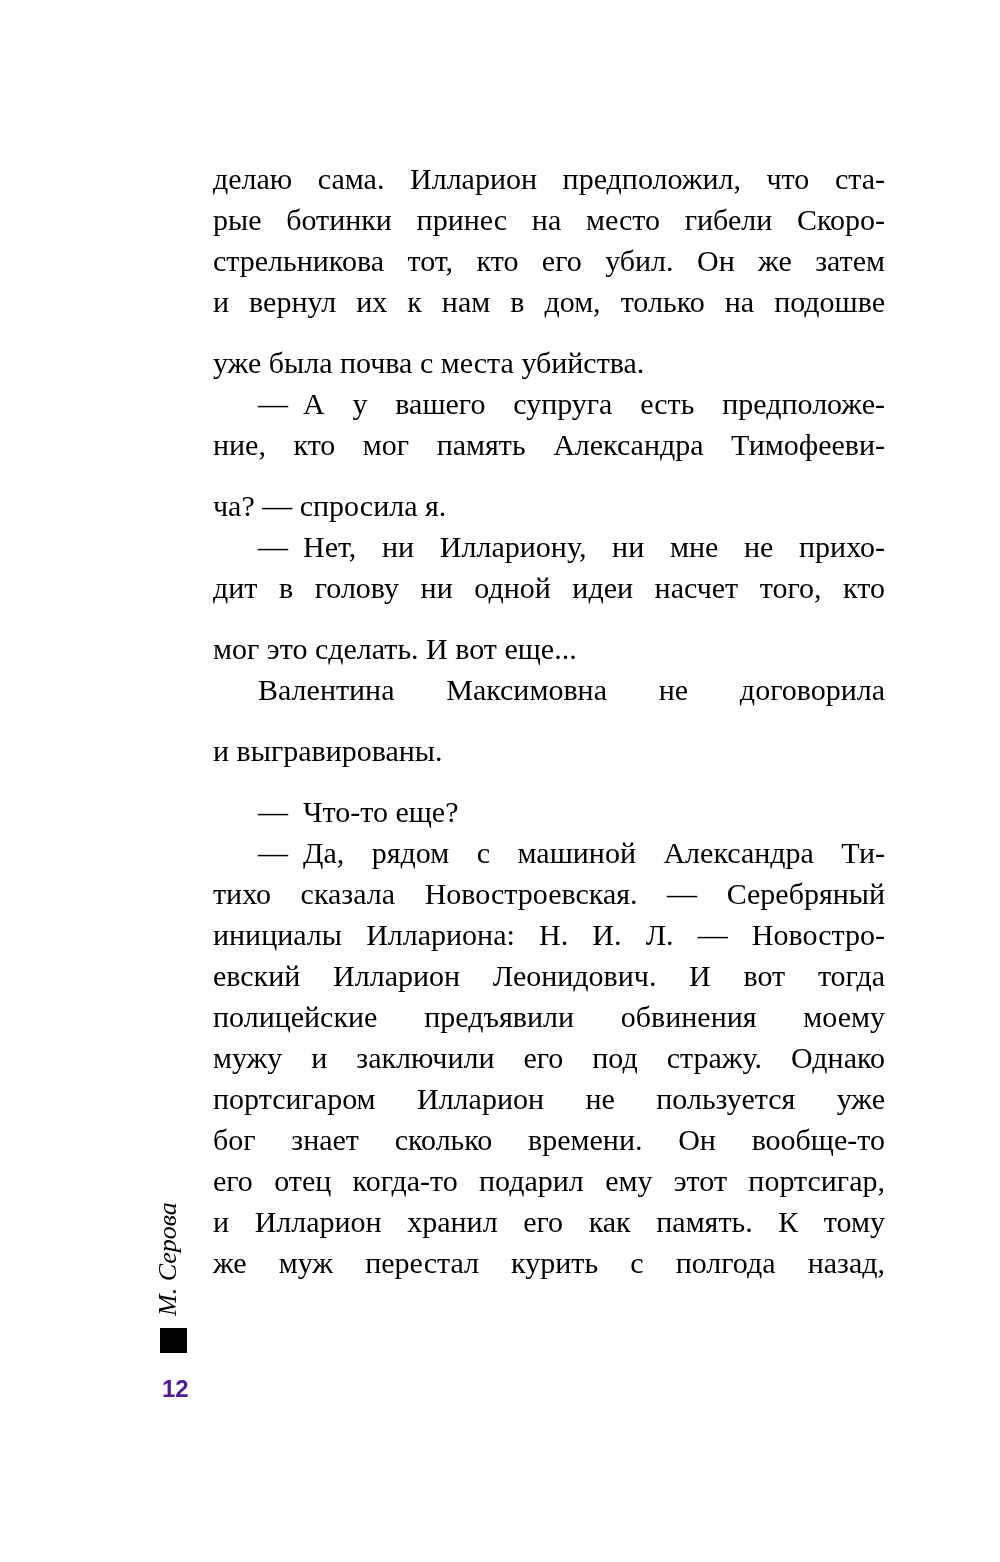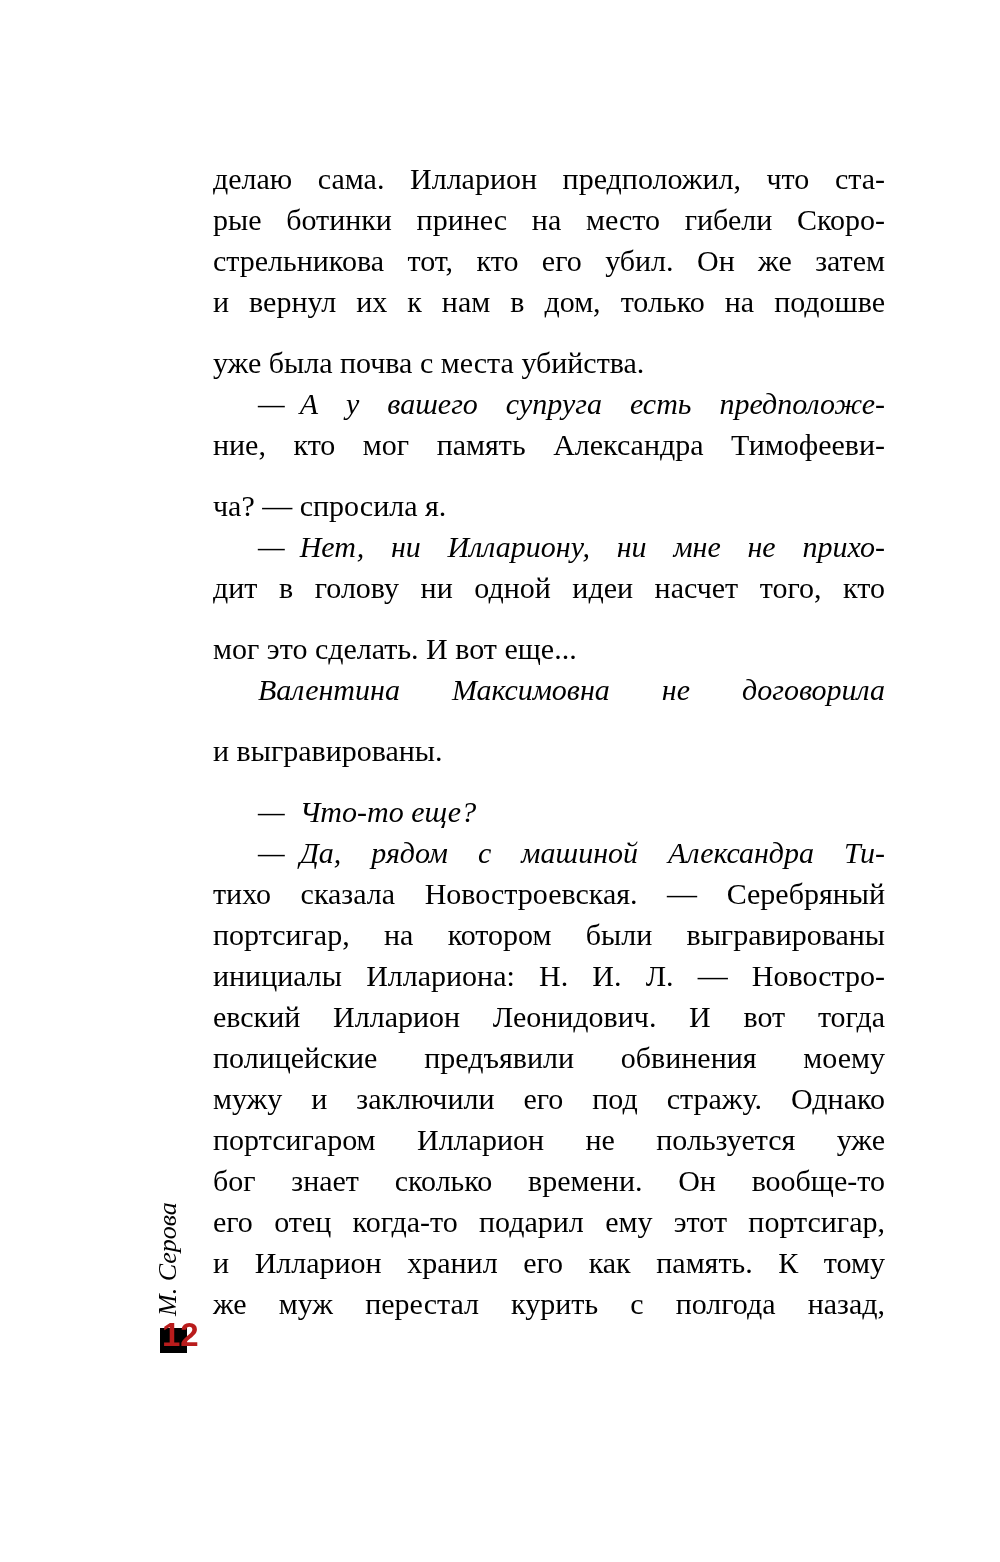--- a/index.html
+++ b/index.html
@@ -29,21 +29,20 @@
     text-align: justify;
     text-align-last: justify;
     white-space: normal;
   }
   .line.last {
     text-align-last: left;
     margin-top: 20px;
   }
   .line.indent {
     text-indent: 45px;
-    font-style: italic;
   }
   .author-sidebar {
     position: absolute;
     left: 152px;
     top: 1316px;
     transform: rotate(-90deg);
     transform-origin: 0 0;
     font-family: "Liberation Serif", serif;
     font-style: italic;
     font-size: 26px;
@@ -55,26 +54,26 @@
     position: absolute;
     left: 160px;
     top: 1328px;
     width: 27px;
     height: 25px;
     background: #000000;
   }
   .page-number {
     position: absolute;
     left: 162px;
-    top: 1318px;
+    top: 1372px;
     font-family: "Liberation Sans", sans-serif;
     font-weight: bold;
-    font-size: 33px;
+    font-size: 24px;
     line-height: 34px;
-    color: #b91c1c;
+    color: #4c1d95;
   }
 </style>
 </head>
 <body>
 
 <div class="book-page">
 
   <div class="body-text">
     <div class="line">делаю сама. Илларион предположил, что ста-</div>
     <div class="line">рые ботинки принес на место гибели Скоро-</div>
@@ -85,21 +84,20 @@
     <div class="line">ние, кто мог память Александра Тимофееви-</div>
     <div class="line last">ча? — спросила я.</div>
     <div class="line indent">— Нет, ни Иллариону, ни мне не прихо-</div>
     <div class="line">дит в голову ни одной идеи насчет того, кто</div>
     <div class="line last">мог это сделать. И вот еще...</div>
     <div class="line indent">Валентина Максимовна не договорила</div>
     <div class="line last">и выгравированы.</div>
     <div class="line indent last">— Что-то еще?</div>
     <div class="line indent">— Да, рядом с машиной Александра Ти-</div>
     <div class="line">тихо сказала Новостроевская. — Серебряный</div>
-    <div class="line">портсигар, на котором были выгравированы</div>
     <div class="line">инициалы Иллариона: Н. И. Л. — Новостро-</div>
     <div class="line">евский Илларион Леонидович. И вот тогда</div>
     <div class="line">полицейские предъявили обвинения моему</div>
     <div class="line">мужу и заключили его под стражу. Однако</div>
     <div class="line">портсигаром Илларион не пользуется уже</div>
     <div class="line">бог знает сколько времени. Он вообще-то</div>
     <div class="line">его отец когда-то подарил ему этот портсигар,</div>
     <div class="line">и Илларион хранил его как память. К тому</div>
     <div class="line">же муж перестал курить с полгода назад,</div>
   </div>

